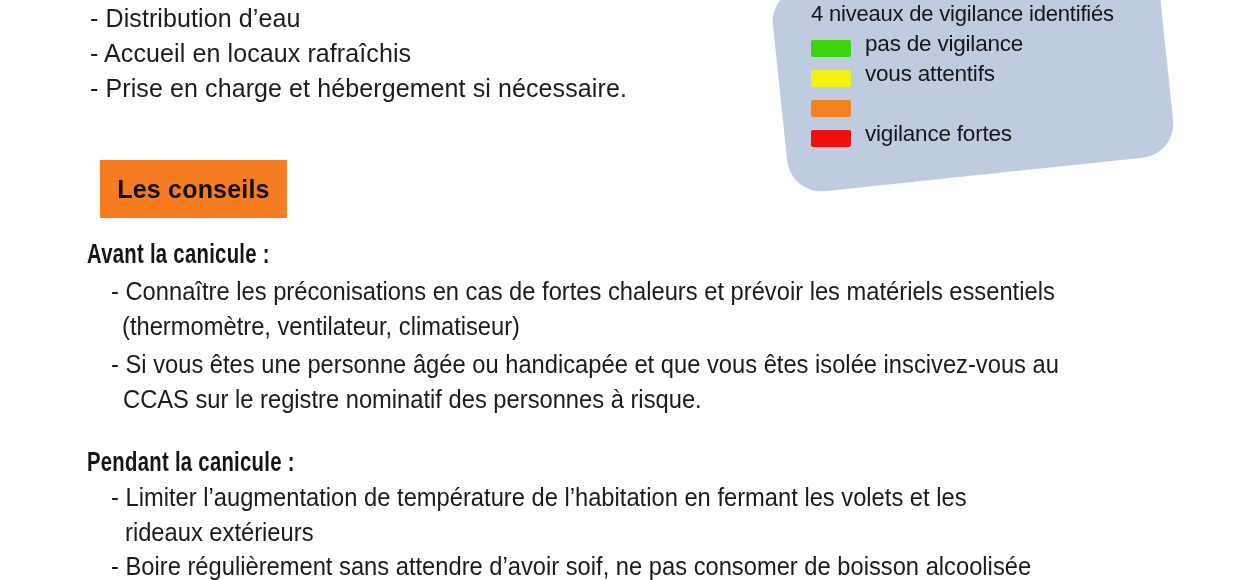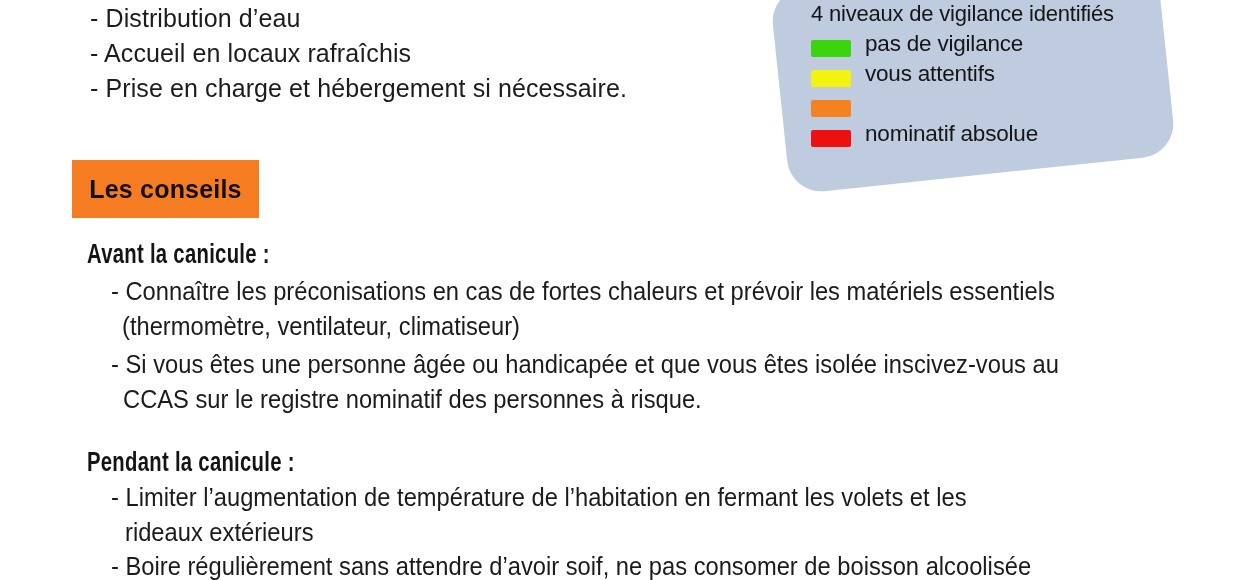--- a/index.html
+++ b/index.html
@@ -134,25 +134,25 @@
       <span class="swatch" style="background-color: rgb(243, 243, 18);"></span>
       <span class="level-label">vous attentifs</span>
     </div>
 
     <div class="level-row">
       <span class="swatch" style="background-color: rgb(245, 130, 32);"></span>
     </div>
 
     <div class="level-row">
       <span class="swatch" style="background-color: rgb(238, 15, 15);"></span>
-      <span class="level-label">nominatif absolue</span>
+      <span class="level-label">vigilance fortes</span>
     </div>
   </div>
 
-  <div class="conseils-box" style="background-color: rgb(245, 124, 33);">
+  <div class="conseils-box" style="background-color: rgb(245, 124, 33); margin-left: 28px;">
     <span>Les conseils</span>
   </div>
 
   <div class="sec-title avant">Avant la canicule :</div>
   <div class="adv a1">- Connaître les préconisations en cas de fortes chaleurs et prévoir les matériels essentiels</div>
   <div class="adv a2">(thermomètre, ventilateur, climatiseur)</div>
   <div class="adv a3">- Si vous êtes une personne âgée ou handicapée et que vous êtes isolée inscivez-vous au</div>
   <div class="adv a4">CCAS sur le registre nominatif des personnes à risque.</div>
 
   <div class="sec-title pendant">Pendant la canicule :</div>

